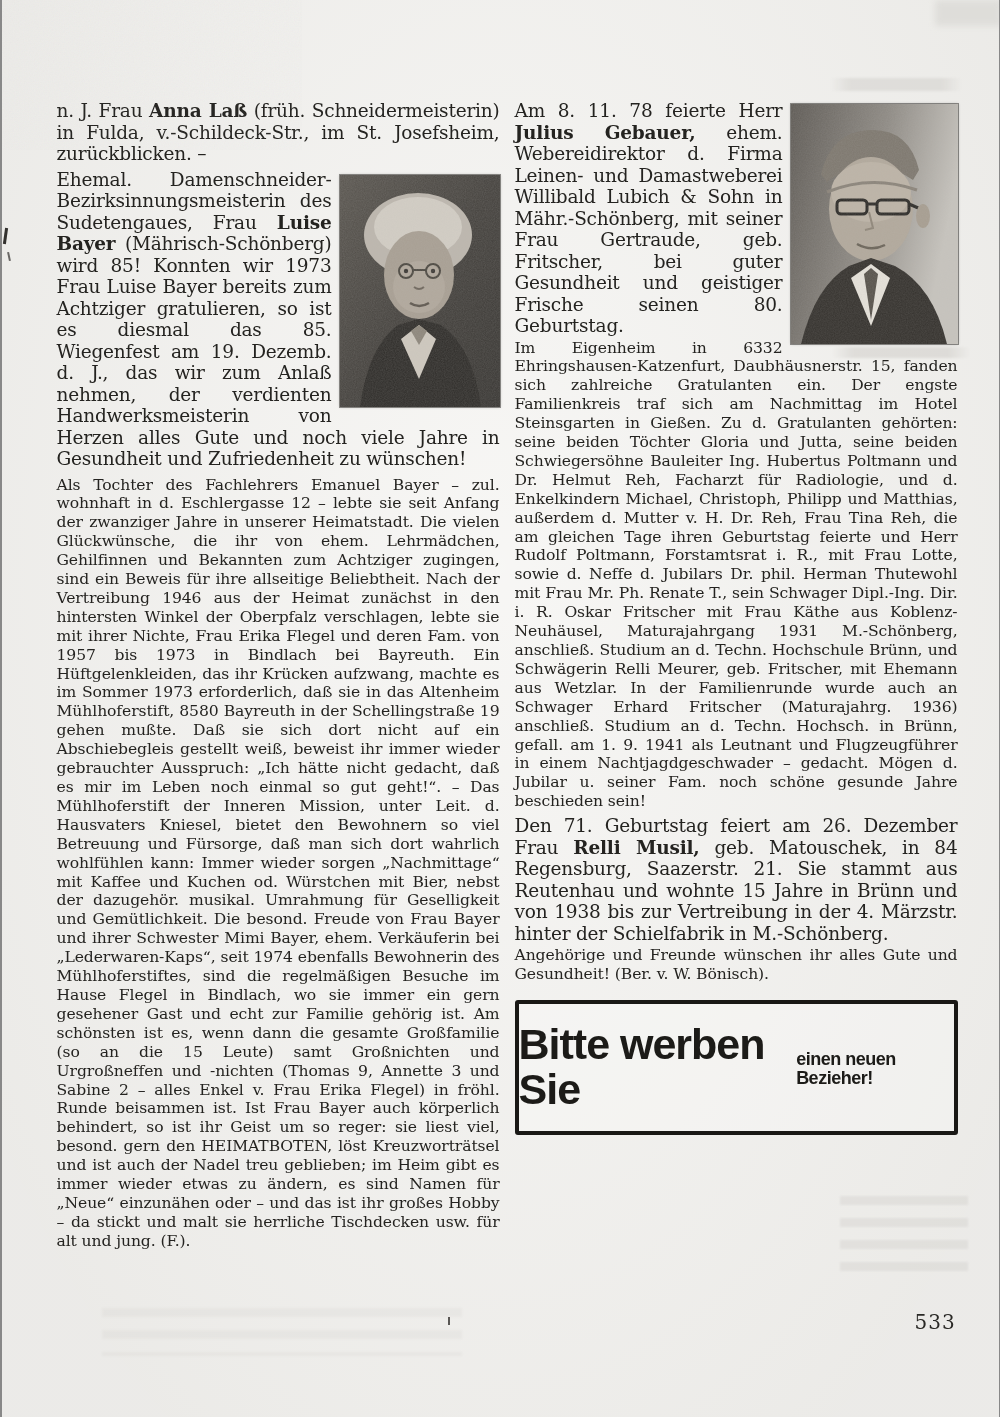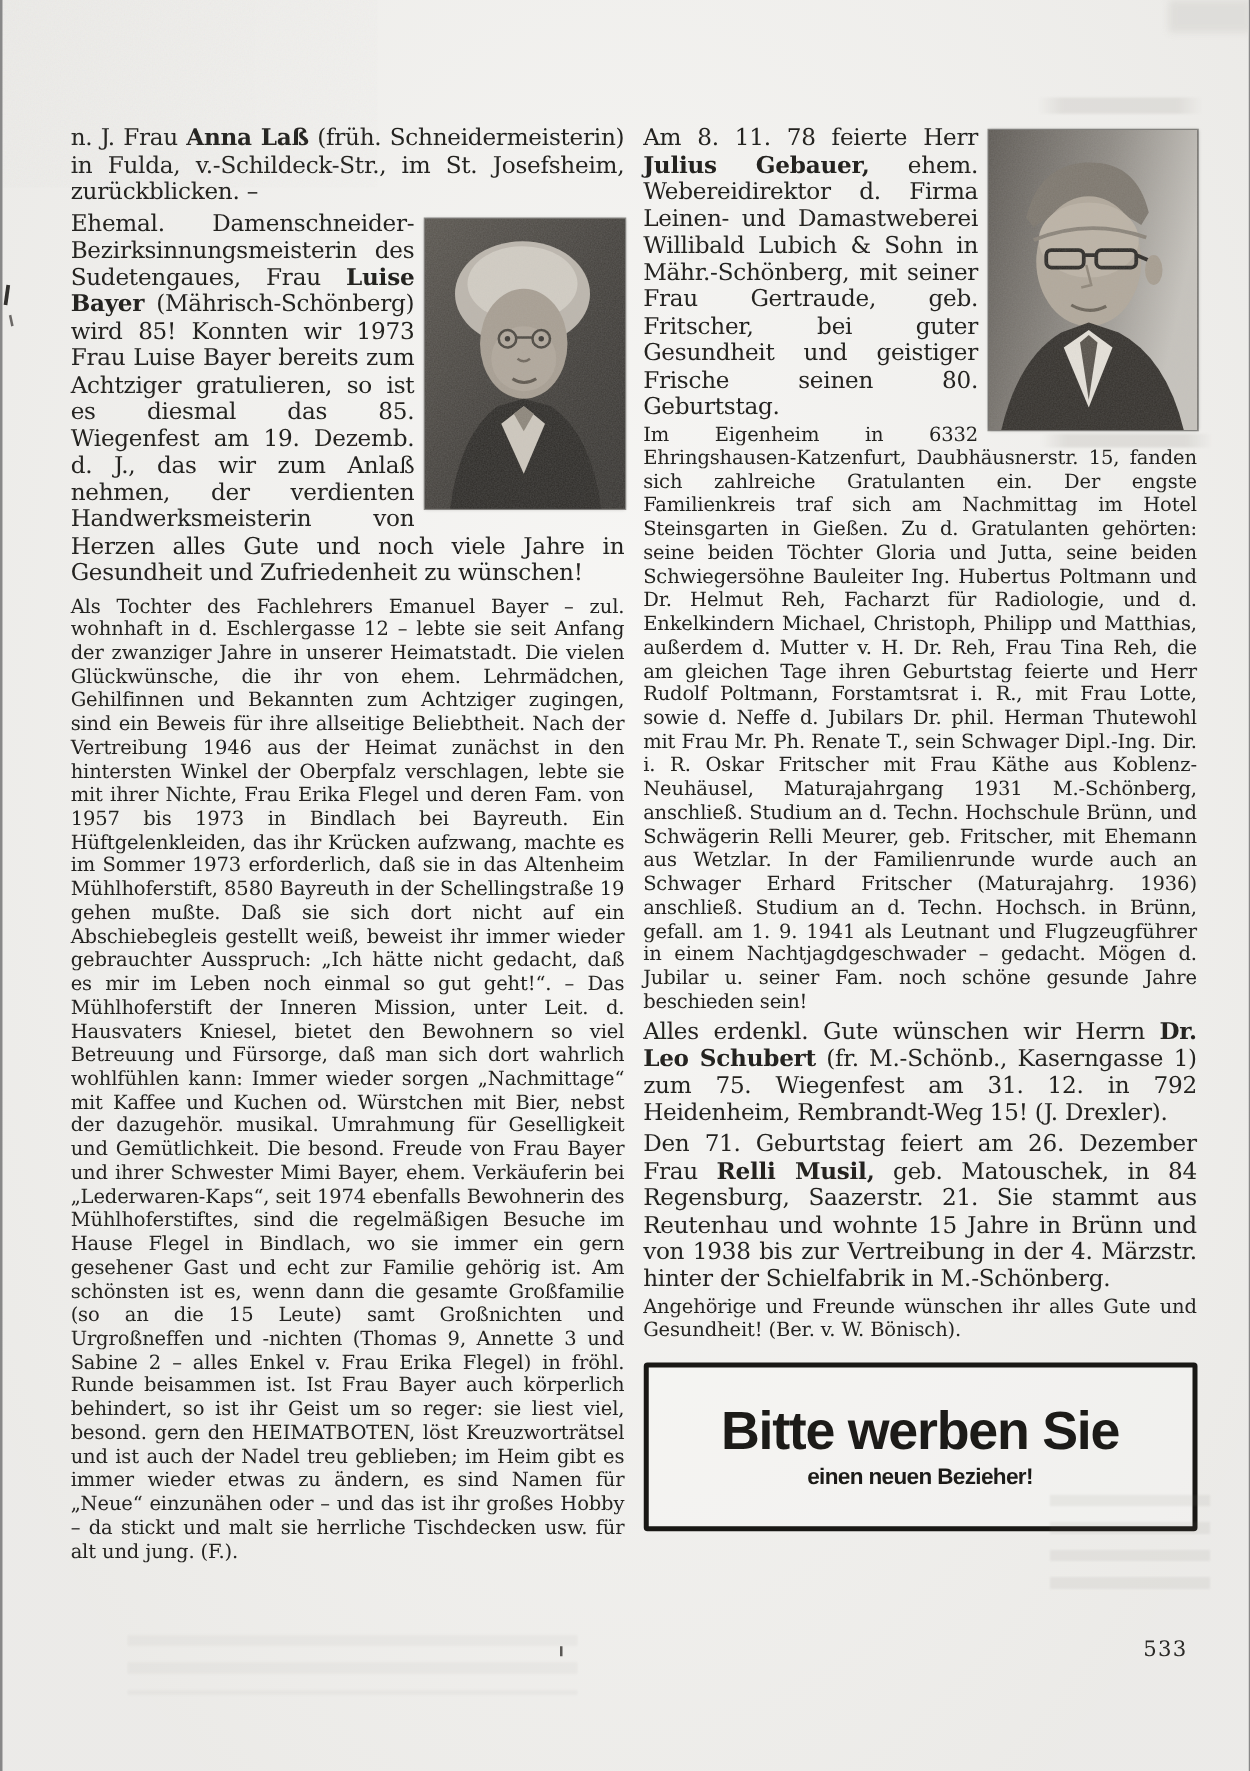--- a/index.html
+++ b/index.html
@@ -23,29 +23,29 @@
     float:right;position:relative;
     background:#55514c;
     box-shadow:0 0 0 1px rgba(60,58,55,.55), 0 0 3px rgba(0,0,0,.25);
   }
   .photo-woman{width:160px;height:232px;margin:6px 0 8px 8px;}
   .photo-man{width:167px;height:240px;margin:4px 0 10px 8px;}
   .photo svg{display:block;width:100%;height:100%;}
   .adbox{
     margin-top:16px;height:127px;
     border:4px solid #191815;border-radius:3px;
-    display:flex;flex-direction:column;align-items:center;justify-content:center;
+    display:flex;flex-direction:row;align-items:center;justify-content:center;
     background:rgba(255,255,255,.25);
     font-family:"Liberation Sans", sans-serif;color:#1c1b18;
   }
   .adbox .ad1{font-size:43px;font-weight:700;letter-spacing:-1px;line-height:1.05;}
   .adbox .ad2{font-size:18px;font-weight:700;letter-spacing:-0.5px;line-height:1.1;margin-top:4px;}
   .page-number{
     position:absolute;left:913px;top:1310px;
-    font-size:17px;letter-spacing:1px;color:#2a2926;
+    font-size:20px;letter-spacing:1px;color:#2a2926;
   }
   
   .bleed{position:absolute;opacity:.14;filter:blur(1px);pointer-events:none;}
   .bleed-lines{background:repeating-linear-gradient(180deg,#7a766f 0 9px,transparent 9px 22px);}
   .bleed-word{background:linear-gradient(90deg,transparent,#8a857d 15%,#8a857d 85%,transparent);}
   .smudge{position:absolute;background:#d9d8d4;filter:blur(3px);opacity:.7;pointer-events:none;}
   .speck{position:absolute;background:#33312e;pointer-events:none;}
   .noise{position:absolute;inset:0;pointer-events:none;opacity:.05;}
 </style>
 </head>
@@ -124,21 +124,20 @@
           <path d="M10 240 q14 -58 48 -78 l22 -8 l24 8 q38 20 52 78 Z" fill="#35322e"></path>
           <path d="M80 160 l-20 14 l20 48 l19 -48 Z" fill="#e6e2da"></path>
           <path d="M80 164 l-7 6 l7 46 l7 -46 Z" fill="#57524b"></path>
           <rect width="167" height="240" filter="url(#grain2)" opacity=".3"></rect>
         </svg>
       </span><span>Am 8. 11. 78 feierte Herr </span><b>Julius Gebauer,</b><span> ehem. Webereidirektor d. Firma Leinen- und Damastweberei Willibald Lubich &amp; Sohn in Mähr.-Schönberg, mit seiner Frau Gertraude, geb. Fritscher, bei guter Gesundheit und geistiger Frische seinen 80. Geburtstag.</span>
     </p>
     <p class="t-sm mt2">Im Eigenheim in 6332 Ehringshausen-Katzenfurt, Daubhäusnerstr. 15, fanden sich zahlreiche Gratulanten ein. Der engste Familienkreis traf sich am Nachmittag im Hotel Steinsgarten in Gießen. Zu d. Gratulanten gehörten: seine beiden Töchter Gloria und Jutta, seine beiden Schwiegersöhne Bauleiter Ing. Hubertus Poltmann und Dr. Helmut Reh, Facharzt für Radiologie, und d. Enkelkindern Michael, Christoph, Philipp und Matthias, außerdem d. Mutter v. H. Dr. Reh, Frau Tina Reh, die am gleichen Tage ihren Geburtstag feierte und Herr Rudolf Poltmann, Forstamtsrat i. R., mit Frau Lotte, sowie d. Neffe d. Jubilars Dr. phil. Herman Thutewohl mit Frau Mr. Ph. Renate T., sein Schwager Dipl.-Ing. Dir. i. R. Oskar Fritscher mit Frau Käthe aus Koblenz-Neuhäusel, Maturajahrgang 1931 M.-Schönberg, anschließ. Studium an d. Techn. Hochschule Brünn, und Schwägerin Relli Meurer, geb. Fritscher, mit Ehemann aus Wetzlar. In der Familienrunde wurde auch an Schwager Erhard Fritscher (Maturajahrg. 1936) anschließ. Studium an d. Techn. Hochsch. in Brünn, gefall. am 1. 9. 1941 als Leutnant und Flugzeugführer in einem Nachtjagdgeschwader – gedacht. Mögen d. Jubilar u. seiner Fam. noch schöne gesunde Jahre beschieden sein!</p>
 
 
-    <p class="t-lg mt4"><span>Alles erdenkl. Gute wünschen wir Herrn </span><b>Dr. Leo Schubert</b><span> (fr. M.-Schönb., Kaserngasse 1) zum 75. Wiegenfest am 31. 12. in 792 Heidenheim, Rembrandt-Weg 15! (J. Drexler).</span></p>
 
     <p class="t-lg mt4"><span>Den 71. Geburtstag feiert am 26. Dezember Frau </span><b>Relli Musil,</b><span> geb. Matouschek, in 84 Regensburg, Saazerstr. 21. Sie stammt aus Reutenhau und wohnte 15 Jahre in Brünn und von 1938 bis zur Vertreibung in der 4. Märzstr. hinter der Schielfabrik in M.-Schönberg.</span></p>
 
     <p class="t-sm mt2">Angehörige und Freunde wünschen ihr alles Gute und Gesundheit! (Ber. v. W. Bönisch).</p>
 
     <div class="adbox">
       <div class="ad1">Bitte werben Sie</div>
       <div class="ad2">einen neuen Bezieher!</div>
     </div>
   </div>

